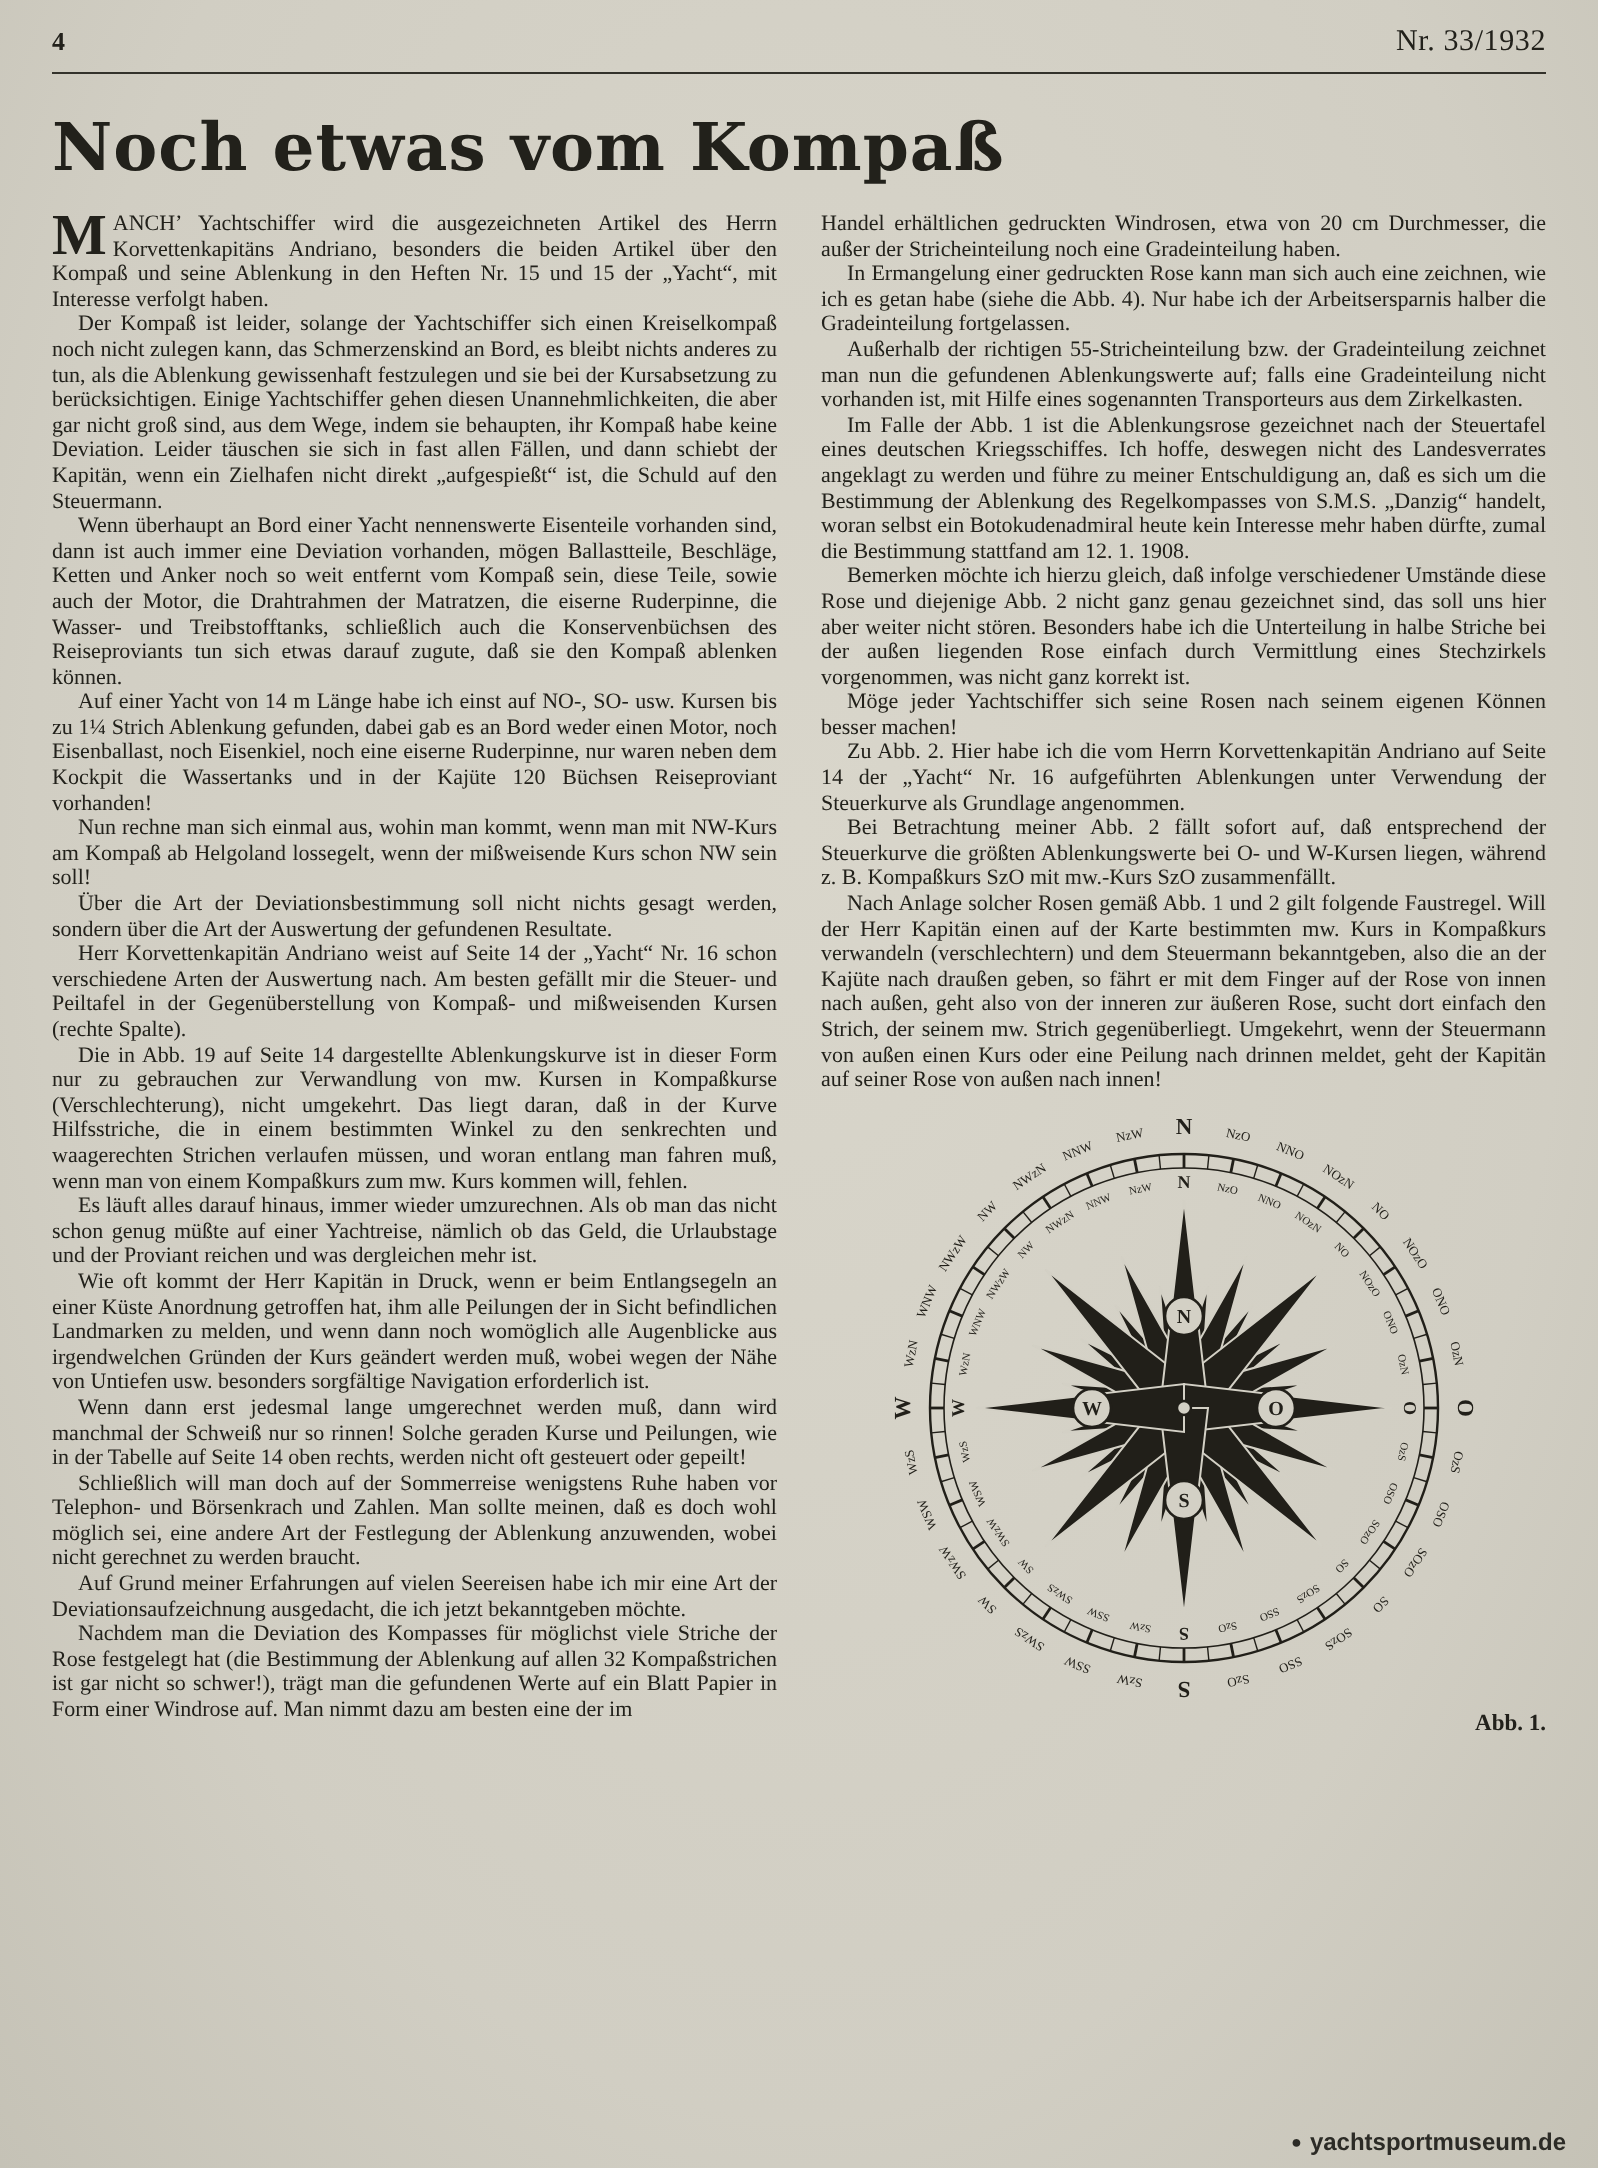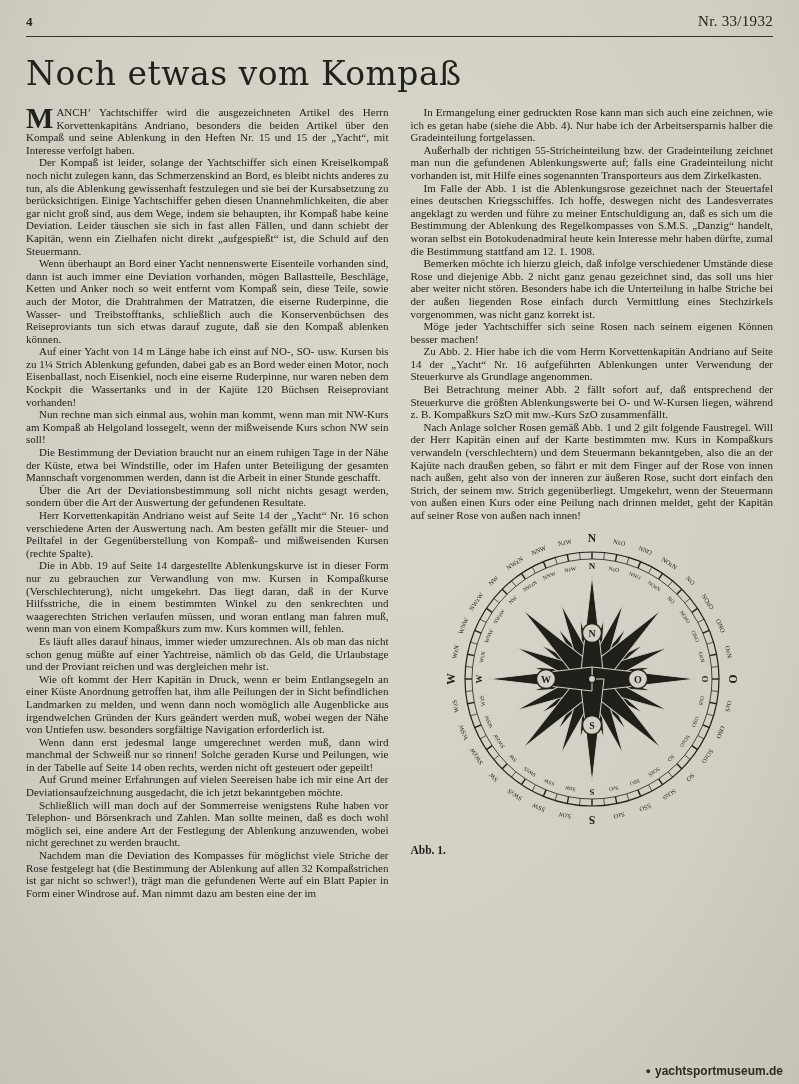--- a/index.html
+++ b/index.html
@@ -14,34 +14,34 @@
     overflow:hidden;
     box-sizing:border-box;
     padding:13px 26px 0 26px;
   }
   .page-header{display:flex;justify-content:space-between;align-items:baseline;font-size:14px;}
   .page-num{font-weight:bold;font-size:13px;}
   .issue{font-size:15px;letter-spacing:.3px;margin-left:44px;}
   .header-rule{border-top:1.6px solid #33322b;margin-top:6px;}
   .title{
     font-family:"DejaVu Serif","Liberation Serif",serif;
-    font-size:33px;font-weight:400;letter-spacing:.5px;
+    font-size:33px;font-weight:700;letter-spacing:.5px;
     margin:17px 0 13px 0;
   }
   .columns{display:flex;gap:22px;}
   .col{flex:1 1 0;min-width:0;font-size:11px;line-height:12.6px;text-align:justify;hyphens:auto;-webkit-hyphens:auto;}
   .col p{margin:0;text-indent:13px;}
   p.lead,p.cont{text-indent:0;}
   .dropcap{
     float:left;font-size:29px;line-height:23px;
     padding:1px 3px 0 0;font-weight:bold;
   }
   .figure{margin:8px 0 0 0;text-align:center;}
   .figure svg{display:block;margin:0 auto;}
-  .caption{font-size:11.5px;font-weight:bold;margin-top:16px;text-align:left;}
+  .caption{font-size:11.5px;font-weight:bold;margin-top:3px;text-align:right;}
   .watermark{
     position:absolute;right:16px;bottom:6px;
     font-family:"Liberation Sans","DejaVu Sans",sans-serif;
     font-size:12px;font-weight:bold;color:#2c2b26;
     display:flex;align-items:center;gap:4px;
   }
   .wm-dot{font-size:9px;line-height:9px;color:#2c2b26;}
 </style>
 </head>
 <body>
@@ -57,33 +57,33 @@
   <h1 class="title">Noch etwas vom Kompaß</h1>
 
   <div class="columns">
 
     <div class="col">
       <p class="lead"><span class="dropcap">M</span><span>ANCH’ Yachtschiffer wird die ausgezeichneten Artikel des Herrn Korvettenkapitäns Andriano, besonders die beiden Artikel über den Kompaß und seine Ablenkung in den Heften Nr. 15 und 15 der „Yacht“, mit Interesse verfolgt haben.</span></p>
       <p>Der Kompaß ist leider, solange der Yachtschiffer sich einen Kreiselkompaß noch nicht zulegen kann, das Schmerzenskind an Bord, es bleibt nichts anderes zu tun, als die Ablenkung gewissenhaft festzulegen und sie bei der Kursabsetzung zu berücksichtigen. Einige Yachtschiffer gehen diesen Unannehmlichkeiten, die aber gar nicht groß sind, aus dem Wege, indem sie behaupten, ihr Kompaß habe keine Deviation. Leider täuschen sie sich in fast allen Fällen, und dann schiebt der Kapitän, wenn ein Zielhafen nicht direkt „aufgespießt“ ist, die Schuld auf den Steuermann.</p>
       <p>Wenn überhaupt an Bord einer Yacht nennenswerte Eisenteile vorhanden sind, dann ist auch immer eine Deviation vorhanden, mögen Ballastteile, Beschläge, Ketten und Anker noch so weit entfernt vom Kompaß sein, diese Teile, sowie auch der Motor, die Drahtrahmen der Matratzen, die eiserne Ruderpinne, die Wasser- und Treibstofftanks, schließlich auch die Konservenbüchsen des Reiseproviants tun sich etwas darauf zugute, daß sie den Kompaß ablenken können.</p>
       <p>Auf einer Yacht von 14 m Länge habe ich einst auf NO-, SO- usw. Kursen bis zu 1¼ Strich Ablenkung gefunden, dabei gab es an Bord weder einen Motor, noch Eisenballast, noch Eisenkiel, noch eine eiserne Ruderpinne, nur waren neben dem Kockpit die Wassertanks und in der Kajüte 120 Büchsen Reiseproviant vorhanden!</p>
       <p>Nun rechne man sich einmal aus, wohin man kommt, wenn man mit NW-Kurs am Kompaß ab Helgoland lossegelt, wenn der mißweisende Kurs schon NW sein soll!</p>
-      <p>Die Bestimmung der Deviation braucht nur an einem ruhigen Tage in der Nähe der Küste, etwa bei Windstille, oder im Hafen unter Beteiligung der gesamten Mannschaft vorgenommen werden, dann ist die Arbeit in einer Stunde geschafft.</p>
       <p>Über die Art der Deviationsbestimmung soll nicht nichts gesagt werden, sondern über die Art der Auswertung der gefundenen Resultate.</p>
       <p>Herr Korvettenkapitän Andriano weist auf Seite 14 der „Yacht“ Nr. 16 schon verschiedene Arten der Auswertung nach. Am besten gefällt mir die Steuer- und Peiltafel in der Gegenüberstellung von Kompaß- und mißweisenden Kursen (rechte Spalte).</p>
       <p>Die in Abb. 19 auf Seite 14 dargestellte Ablenkungskurve ist in dieser Form nur zu gebrauchen zur Verwandlung von mw. Kursen in Kompaßkurse (Verschlechterung), nicht umgekehrt. Das liegt daran, daß in der Kurve Hilfsstriche, die in einem bestimmten Winkel zu den senkrechten und waagerechten Strichen verlaufen müssen, und woran entlang man fahren muß, wenn man von einem Kompaßkurs zum mw. Kurs kommen will, fehlen.</p>
       <p>Es läuft alles darauf hinaus, immer wieder umzurechnen. Als ob man das nicht schon genug müßte auf einer Yachtreise, nämlich ob das Geld, die Urlaubstage und der Proviant reichen und was dergleichen mehr ist.</p>
       <p>Wie oft kommt der Herr Kapitän in Druck, wenn er beim Entlangsegeln an einer Küste Anordnung getroffen hat, ihm alle Peilungen der in Sicht befindlichen Landmarken zu melden, und wenn dann noch womöglich alle Augenblicke aus irgendwelchen Gründen der Kurs geändert werden muß, wobei wegen der Nähe von Untiefen usw. besonders sorgfältige Navigation erforderlich ist.</p>
       <p>Wenn dann erst jedesmal lange umgerechnet werden muß, dann wird manchmal der Schweiß nur so rinnen! Solche geraden Kurse und Peilungen, wie in der Tabelle auf Seite 14 oben rechts, werden nicht oft gesteuert oder gepeilt!</p>
+      <p>Schließlich will man doch auf der Sommerreise wenigstens Ruhe haben vor Telephon- und Börsenkrach und Zahlen. Man sollte meinen, daß es doch wohl möglich sei, eine andere Art der Festlegung der Ablenkung anzuwenden, wobei nicht gerechnet zu werden braucht.</p>
       <p>Auf Grund meiner Erfahrungen auf vielen Seereisen habe ich mir eine Art der Deviationsaufzeichnung ausgedacht, die ich jetzt bekanntgeben möchte.</p>
-      <p>Schließlich will man doch auf der Sommerreise wenigstens Ruhe haben vor Telephon- und Börsenkrach und Zahlen. Man sollte meinen, daß es doch wohl möglich sei, eine andere Art der Festlegung der Ablenkung anzuwenden, wobei nicht gerechnet zu werden braucht.</p>
       <p>Nachdem man die Deviation des Kompasses für möglichst viele Striche der Rose festgelegt hat (die Bestimmung der Ablenkung auf allen 32 Kompaßstrichen ist gar nicht so schwer!), trägt man die gefundenen Werte auf ein Blatt Papier in Form einer Windrose auf. Man nimmt dazu am besten eine der im</p>
     </div>
 
     <div class="col">
+      <p class="cont">Handel erhältlichen gedruckten Windrosen, etwa von 20 cm Durchmesser, die außer der Stricheinteilung noch eine Gradeinteilung haben.</p>
       <p>In Ermangelung einer gedruckten Rose kann man sich auch eine zeichnen, wie ich es getan habe (siehe die Abb. 4). Nur habe ich der Arbeitsersparnis halber die Gradeinteilung fortgelassen.</p>
       <p>Außerhalb der richtigen 55-Stricheinteilung bzw. der Gradeinteilung zeichnet man nun die gefundenen Ablenkungswerte auf; falls eine Gradeinteilung nicht vorhanden ist, mit Hilfe eines sogenannten Transporteurs aus dem Zirkelkasten.</p>
       <p>Im Falle der Abb. 1 ist die Ablenkungsrose gezeichnet nach der Steuertafel eines deutschen Kriegsschiffes. Ich hoffe, deswegen nicht des Landesverrates angeklagt zu werden und führe zu meiner Entschuldigung an, daß es sich um die Bestimmung der Ablenkung des Regelkompasses von S.M.S. „Danzig“ handelt, woran selbst ein Botokudenadmiral heute kein Interesse mehr haben dürfte, zumal die Bestimmung stattfand am 12. 1. 1908.</p>
       <p>Bemerken möchte ich hierzu gleich, daß infolge verschiedener Umstände diese Rose und diejenige Abb. 2 nicht ganz genau gezeichnet sind, das soll uns hier aber weiter nicht stören. Besonders habe ich die Unterteilung in halbe Striche bei der außen liegenden Rose einfach durch Vermittlung eines Stechzirkels vorgenommen, was nicht ganz korrekt ist.</p>
       <p>Möge jeder Yachtschiffer sich seine Rosen nach seinem eigenen Können besser machen!</p>
       <p>Zu Abb. 2. Hier habe ich die vom Herrn Korvettenkapitän Andriano auf Seite 14 der „Yacht“ Nr. 16 aufgeführten Ablenkungen unter Verwendung der Steuerkurve als Grundlage angenommen.</p>
       <p>Bei Betrachtung meiner Abb. 2 fällt sofort auf, daß entsprechend der Steuerkurve die größten Ablenkungswerte bei O- und W-Kursen liegen, während z. B. Kompaßkurs SzO mit mw.-Kurs SzO zusammenfällt.</p>
       <p>Nach Anlage solcher Rosen gemäß Abb. 1 und 2 gilt folgende Faustregel. Will der Herr Kapitän einen auf der Karte bestimmten mw. Kurs in Kompaßkurs verwandeln (verschlechtern) und dem Steuermann bekanntgeben, also die an der Kajüte nach draußen geben, so fährt er mit dem Finger auf der Rose von innen nach außen, geht also von der inneren zur äußeren Rose, sucht dort einfach den Strich, der seinem mw. Strich gegenüberliegt. Umgekehrt, wenn der Steuermann von außen einen Kurs oder eine Peilung nach drinnen meldet, geht der Kapitän auf seiner Rose von außen nach innen!</p>
 
       <figure class="figure">

